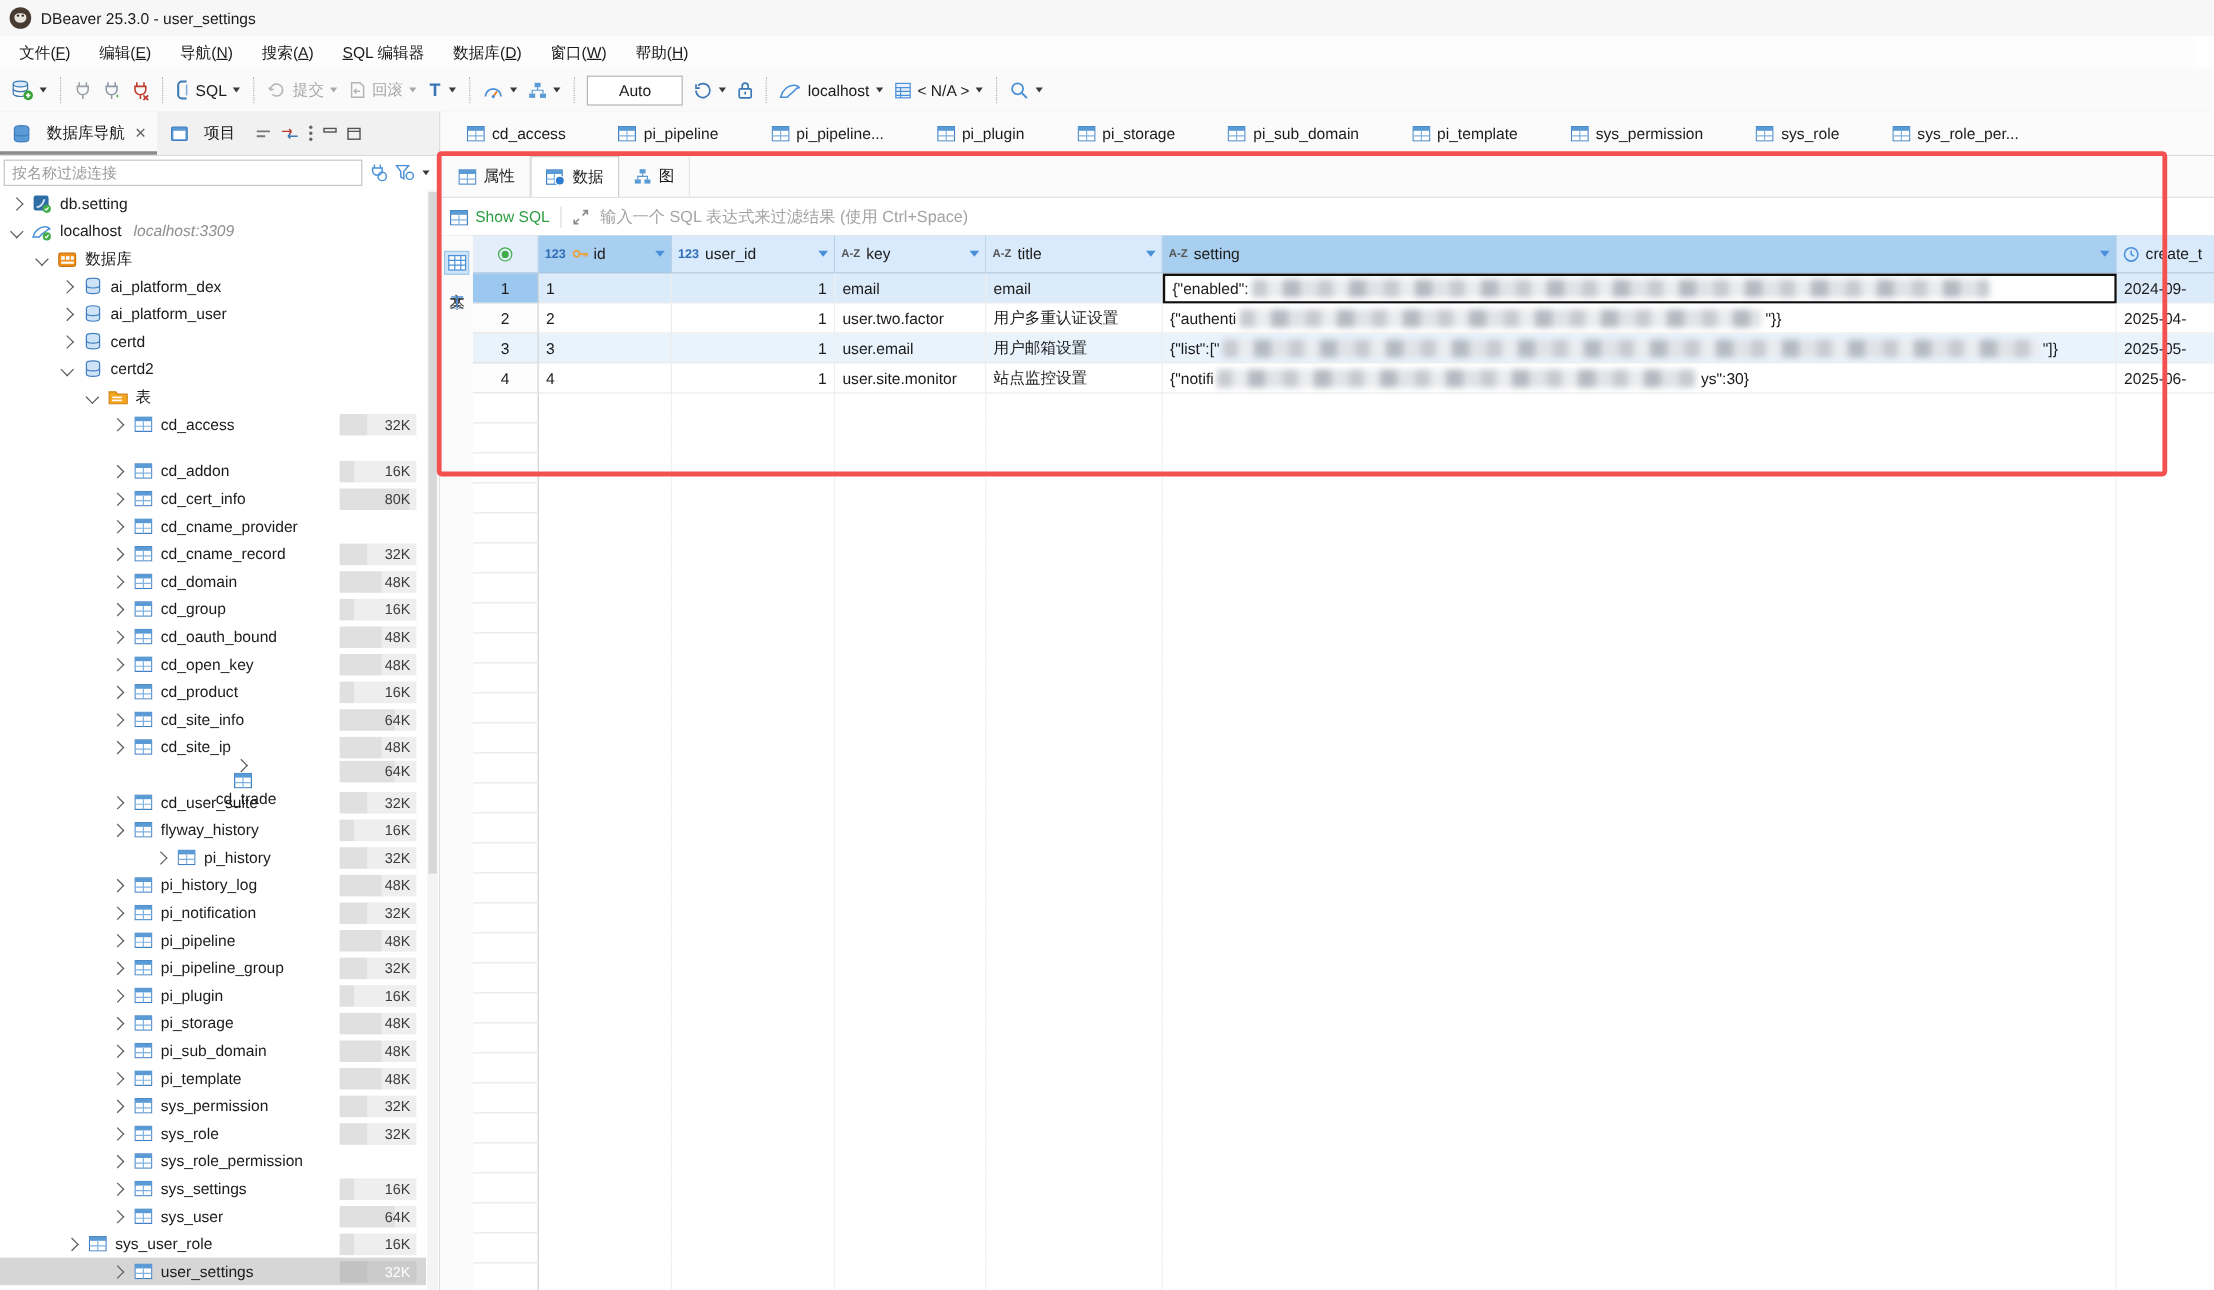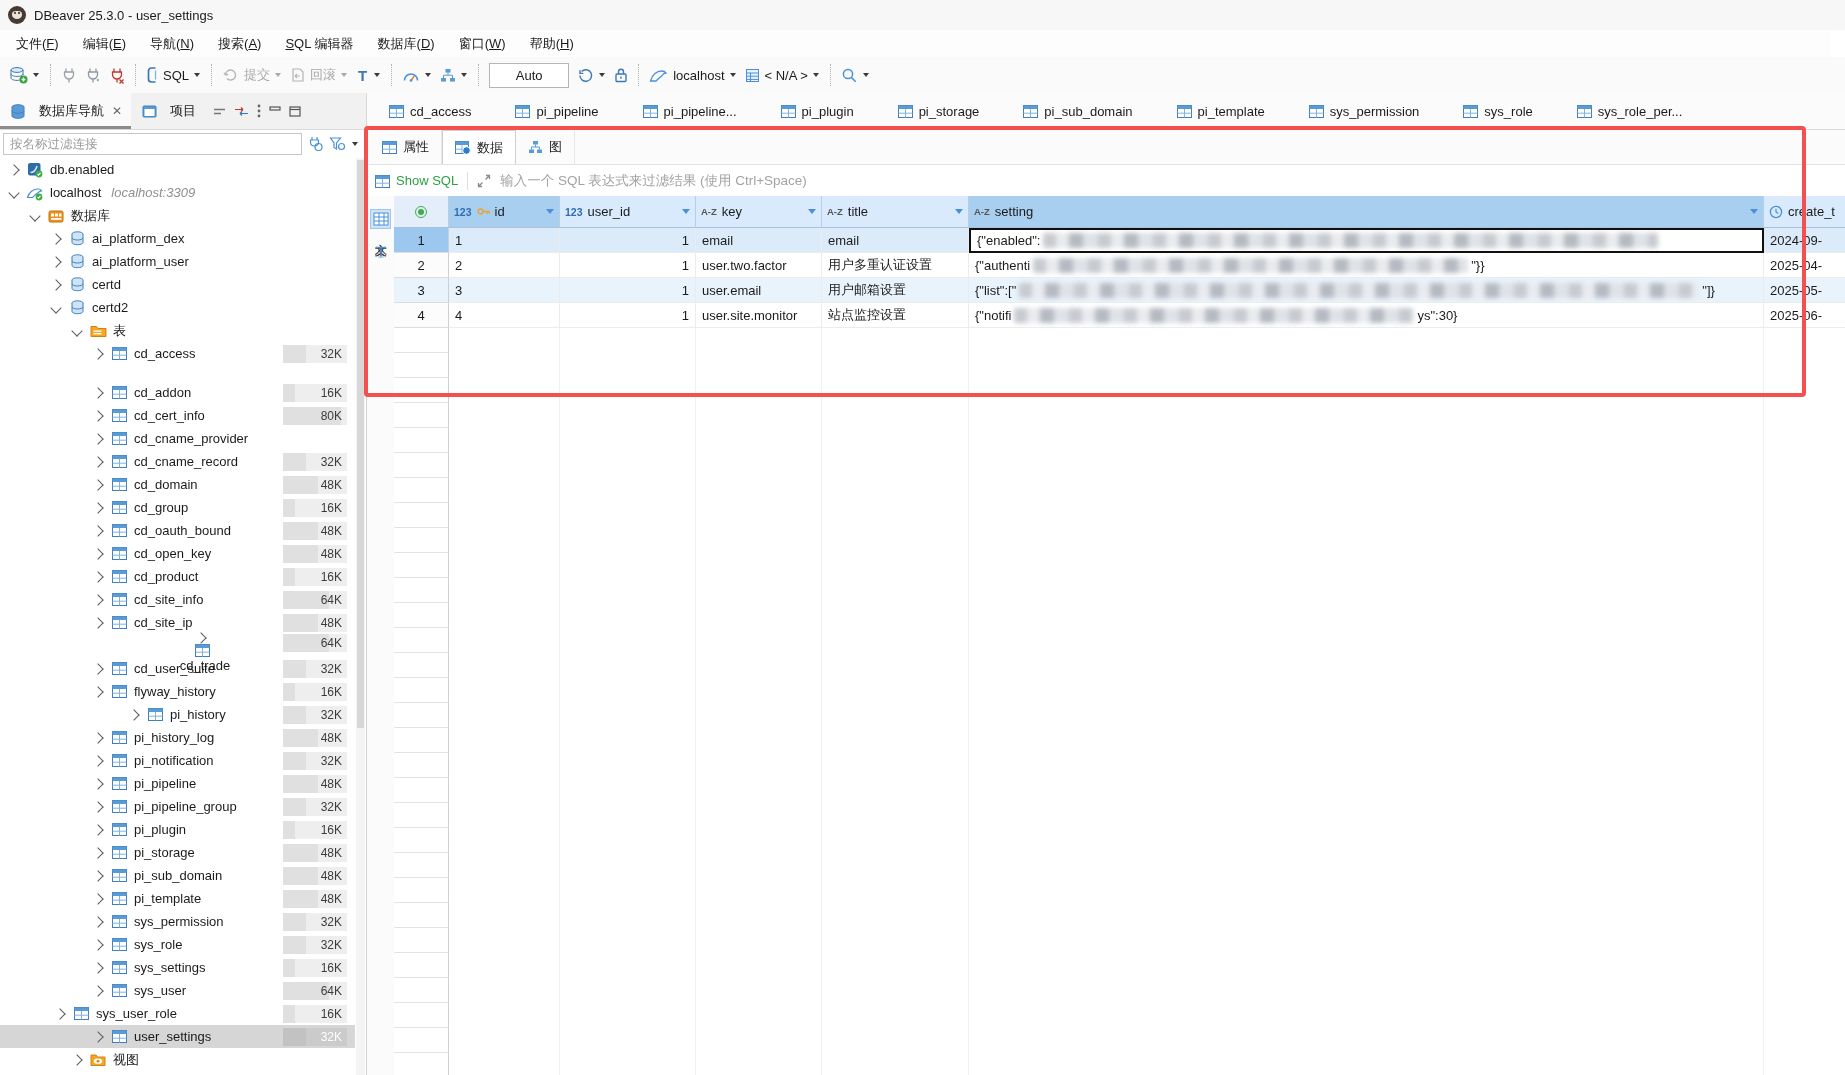--- a/index.html
+++ b/index.html
@@ -404,21 +404,21 @@
       <div class="tree-row" style="padding-left: 10px;">
         <span class="chev r"></span>
         <span class="ticon">
           <svg width="16" height="16" viewBox="0 0 16 16">
             <rect x="1" y="1" width="12.5" height="12.5" rx="2" fill="#2e6da4"></rect>
             <path d="M3.5 10.5c3 0 5.5-2.8 6.5-6.5" stroke="#cfe3f6" stroke-width="1.6" fill="none"></path>
             <circle cx="12" cy="12" r="3.4" fill="#3fae49"></circle>
             <path d="M10.5 12l1 1.1 2-2.3" stroke="#fff" stroke-width="1.1" fill="none"></path>
           </svg>
         </span>
-        <span class="tlabel">db.enabled</span>
+        <span class="tlabel">db.setting</span>
       </div>
       <div class="tree-row" style="padding-left: 10px;">
         <span class="chev d"></span>
         <span class="ticon">
           <svg width="18" height="16" viewBox="0 0 18 16">
             <path d="M1.5 12.5C3 7 7.5 4 11.5 4c2 0 3.5.7 4 1.8-1.5.1-2.5.7-3 1.7-1.6 1.1-4.3 2.8-5.8 5z" fill="none" stroke="#4a90d9" stroke-width="1.2"></path>
             <circle cx="13" cy="12" r="3.4" fill="#3fae49"></circle>
             <path d="M11.5 12l1 1.1 2-2.3" stroke="#fff" stroke-width="1.1" fill="none"></path>
           </svg>
         </span>
@@ -871,20 +871,31 @@
             <rect x="0.5" y="0.5" width="14" height="12" fill="#fff" stroke="#3f7fc1"></rect>
             <rect x="0.5" y="0.5" width="14" height="3.5" fill="#5b9bd5"></rect>
             <path d="M7.5 4v8.5M0.5 8.2h14" stroke="#7fb2e0"></path>
           </svg>
         </span>
         <span class="tlabel">sys_role</span>
         <span class="tsize">
           <span class="tsize-bar" style="width: 23px;"></span>
           <span class="tsize-text">32K</span>
         </span>
+      </div>
+      <div class="tree-row" style="padding-left: 94px;">
+        <span class="chev r"></span>
+        <span class="ticon">
+          <svg width="15" height="13" viewBox="0 0 15 13">
+            <rect x="0.5" y="0.5" width="14" height="12" fill="#fff" stroke="#3f7fc1"></rect>
+            <rect x="0.5" y="0.5" width="14" height="3.5" fill="#5b9bd5"></rect>
+            <path d="M7.5 4v8.5M0.5 8.2h14" stroke="#7fb2e0"></path>
+          </svg>
+        </span>
+        <span class="tlabel">sys_role_permission</span>
       </div>
       <div class="tree-row" style="padding-left: 94px;">
         <span class="chev r"></span>
         <span class="ticon">
           <svg width="15" height="13" viewBox="0 0 15 13">
             <rect x="0.5" y="0.5" width="14" height="12" fill="#fff" stroke="#3f7fc1"></rect>
             <rect x="0.5" y="0.5" width="14" height="3.5" fill="#5b9bd5"></rect>
             <path d="M7.5 4v8.5M0.5 8.2h14" stroke="#7fb2e0"></path>
           </svg>
         </span>

